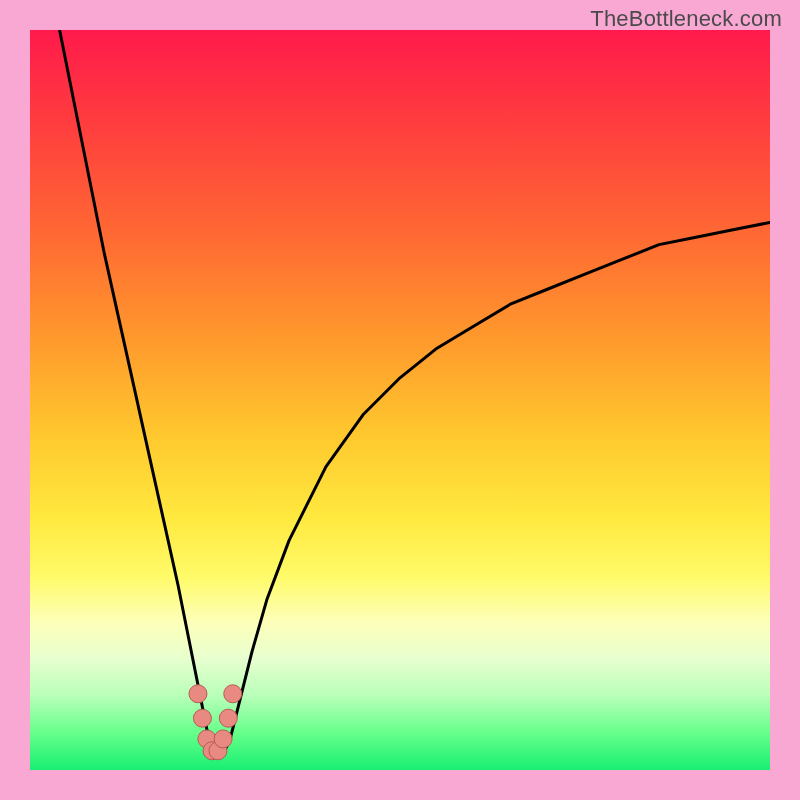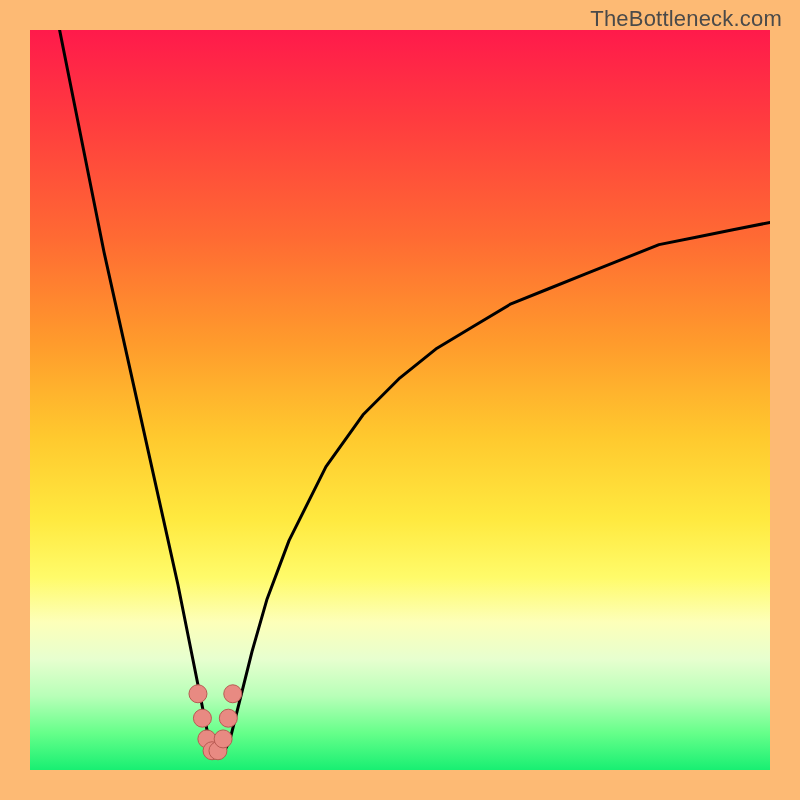--- a/index.html
+++ b/index.html
@@ -10,21 +10,21 @@
     overflow: hidden;
     background: #000;
     font-family: Arial, Helvetica, sans-serif;
   }
   .frame {
     position: absolute;
     left: 0;
     top: 0;
     width: 800px;
     height: 800px;
-    background: #fdba74;
+    background: #f9a8d4;
   }
   .plot {
     position: absolute;
     left: 30px;
     top: 30px;
     width: 740px;
     height: 740px;
     background: linear-gradient(to bottom,
       #ff1a4b 0%,
       #ff3b3f 12%,

